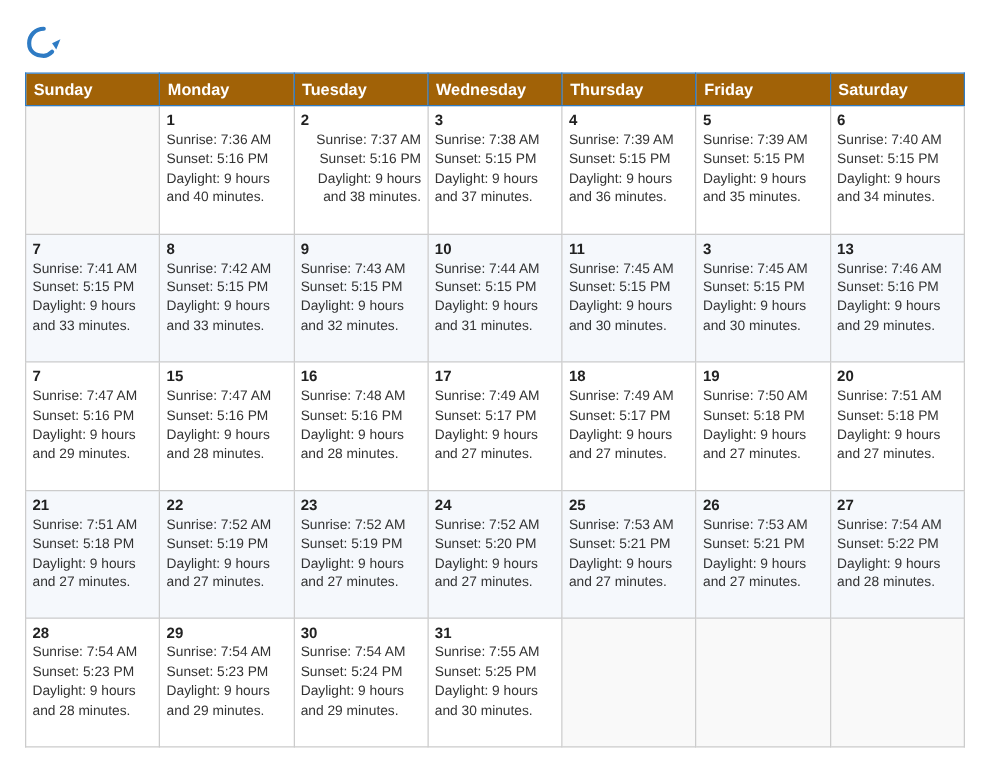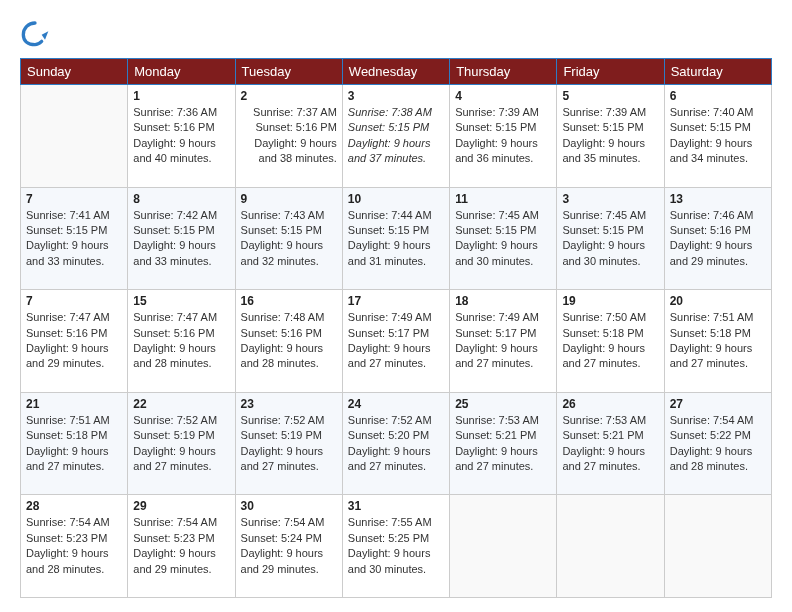--- a/index.html
+++ b/index.html
@@ -54,26 +54,26 @@
       font-size: 14px;
       font-weight: normal;
       color: #333;
     }
     .calendar {
       width: 100%;
       border-collapse: collapse;
       flex: 1;
     }
     .calendar th {
-      background: #7f1d1d;
+      background: #a16207;
       color: white;
       text-align: left;
       padding: 5px 6px;
       font-size: 13px;
-      font-weight: normal;
+      font-weight: bold;
       border: 1px solid #2e7bc4;
     }
     .calendar td {
       border: 1px solid #ccc;
       vertical-align: top;
       padding: 4px 5px;
       width: calc(100%/7);
       background: #fff;
     }
     .calendar tr:nth-child(even) td {
@@ -140,21 +140,21 @@
           </td>
           <td>
             <span class="day-num">2</span>
             <div class="day-detail" style="white-space: pre-line; text-align: right;">Sunrise: 7:37 AM
 Sunset: 5:16 PM
 Daylight: 9 hours
 and 38 minutes.</div>
           </td>
           <td>
             <span class="day-num">3</span>
-            <div class="day-detail" style="white-space: pre-line; font-style: italic;">Sunrise: 7:38 AM
+            <div class="day-detail" style="white-space: pre-line;">Sunrise: 7:38 AM
 Sunset: 5:15 PM
 Daylight: 9 hours
 and 37 minutes.</div>
           </td>
           <td>
             <span class="day-num">4</span>
             <div class="day-detail" style="white-space: pre-line;">Sunrise: 7:39 AM
 Sunset: 5:15 PM
 Daylight: 9 hours
 and 36 minutes.</div>

